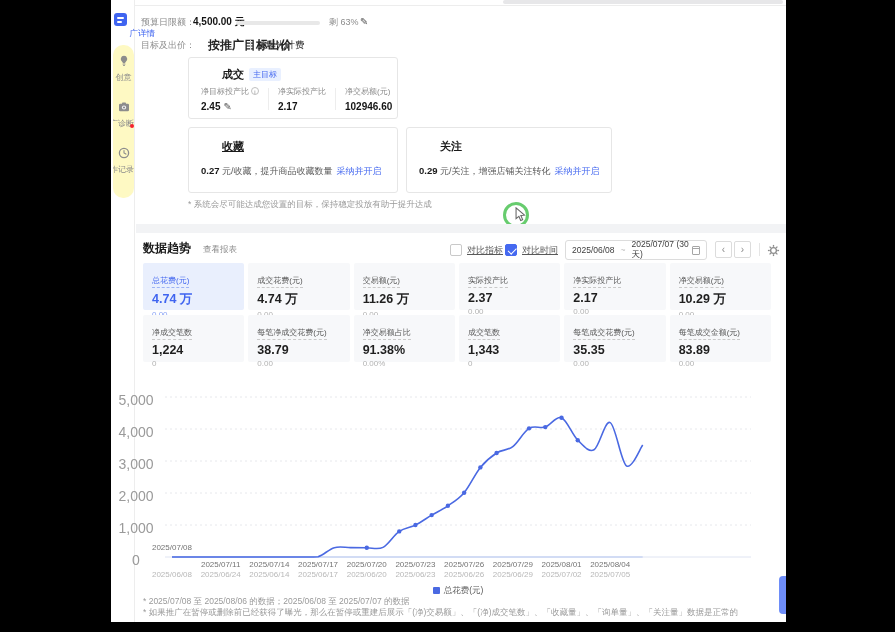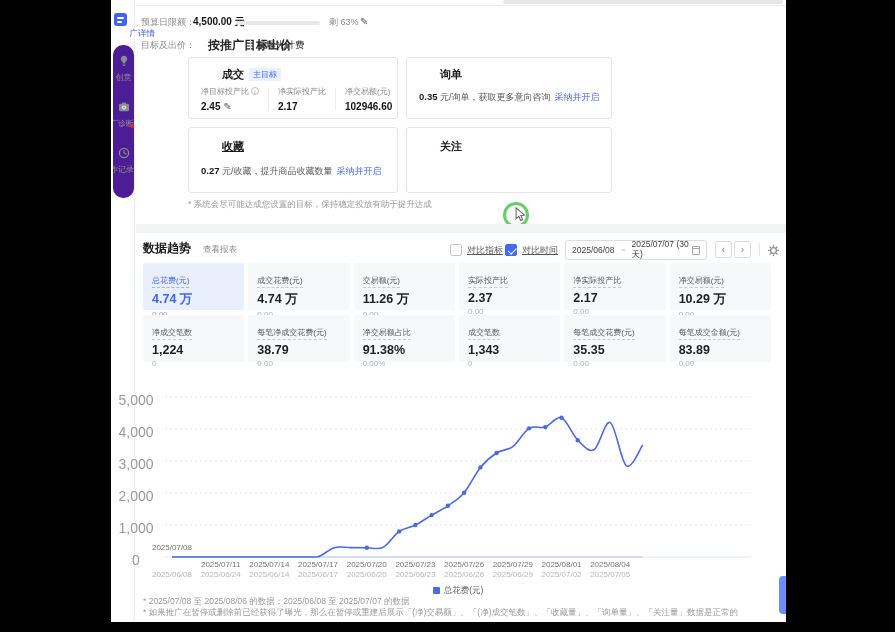--- a/index.html
+++ b/index.html
@@ -7,21 +7,21 @@
   .stage{position:relative;width:895px;height:632px;background:#000;overflow:hidden;}
   .app{position:absolute;left:111px;top:0;width:675px;height:622px;background:#fff;overflow:hidden;}
 
   
   .sidebar{position:absolute;left:0;top:0;width:24px;height:622px;border-right:1px solid #ededed;background:#fff;}
   .sb-active-icon{position:absolute;left:3px;top:13px;width:13px;height:13px;background:#3f64f0;border-radius:3px;}
   .sb-active-icon i{position:absolute;left:3px;top:4px;width:7px;height:2px;background:#fff;border-radius:1px;}
   .sb-active-icon i+i{top:8px;width:5px;}
   .sb-active-label{position:absolute;left:0;top:28px;width:44px;overflow:hidden;white-space:nowrap;direction:rtl;
     color:#3f64f0;font-size:8.5px;}
-  .sb-panel{position:absolute;left:2px;top:45px;width:21px;height:153px;background:#4c1d95;border-radius:10px;padding-top:8px;}
+  .sb-panel{position:absolute;left:2px;top:45px;width:21px;height:153px;background:#fef9c3;border-radius:10px;padding-top:8px;}
   .sb-item{position:relative;height:46px;text-align:center;}
   .sb-ico svg{width:12px;height:12px;}
   .sb-label{display:block;width:21px;overflow:hidden;white-space:nowrap;direction:rtl;color:#8c8c8c;font-size:8px;margin-top:1px;}
   .sb-dot{position:absolute;right:0;top:25px;width:4px;height:4px;border-radius:50%;background:#f5222d;}
 
   
   .top-line{position:absolute;left:24px;top:0;width:651px;height:6px;border-bottom:1px solid #ededed;background:#fff;}
   .top-scroll{position:absolute;left:392px;top:0;width:280px;height:4px;background:#e7e7e9;border-radius:2px;}
 
   
@@ -168,36 +168,33 @@
             <div class="dm-value">2.17</div>
           </div>
           <div class="dm-div"></div>
           <div class="dm-col">
             <div class="dm-label">净交易额(元)</div>
             <div class="dm-value">102946.60</div>
           </div>
         </div>
     </div>
 
-    <div class="card" style="left:295px;top:57px;width:206px;height:62px;">
-      <div class="card-title">询单</div>
-      <div class="card-desc" style="top:33px;">
-        <b>0.35</b><span> 元/询单，获取更多意向咨询</span><span class="adopt-link">采纳并开启</span>
-      </div>
-    </div>
 
     <div class="card" style="left:77px;top:127px;width:210px;height:66px;">
       <div class="card-title" style="top:11px;text-decoration:underline;">收藏</div>
       <div class="card-desc" style="top:37px;">
         <b>0.27</b><span> 元/收藏，提升商品收藏数量</span><span class="adopt-link">采纳并开启</span>
       </div>
     </div>
 
     <div class="card" style="left:295px;top:127px;width:206px;height:66px;">
       <div class="card-title" style="top:11px;">关注</div>
+      <div class="card-desc" style="top:37px;">
+        <b>0.29</b><span> 元/关注，增强店铺关注转化</span><span class="adopt-link">采纳并开启</span>
+      </div>
     </div>
 
     <div class="cards-note">* 系统会尽可能达成您设置的目标，保持稳定投放有助于提升达成</div>
 
     <div class="click-ring"></div>
     <div class="cursor">
       <svg width="11" height="16" viewBox="0 0 12 18">
           <path d="M1 1 L1 13 L4.2 10.4 L6.2 15.2 L8.4 14.2 L6.4 9.6 L10.5 9.2 Z" fill="#fff" stroke="#666" stroke-width="1.2"></path>
         </svg>
     </div>

